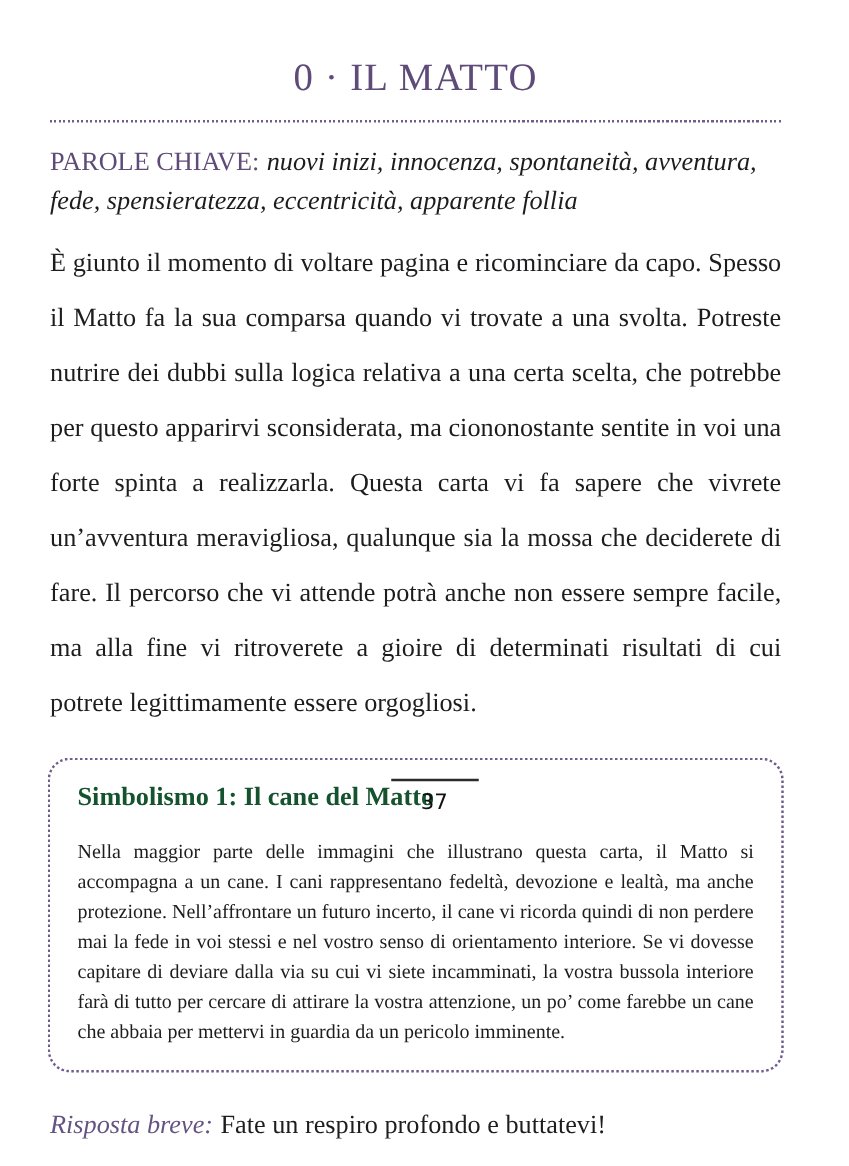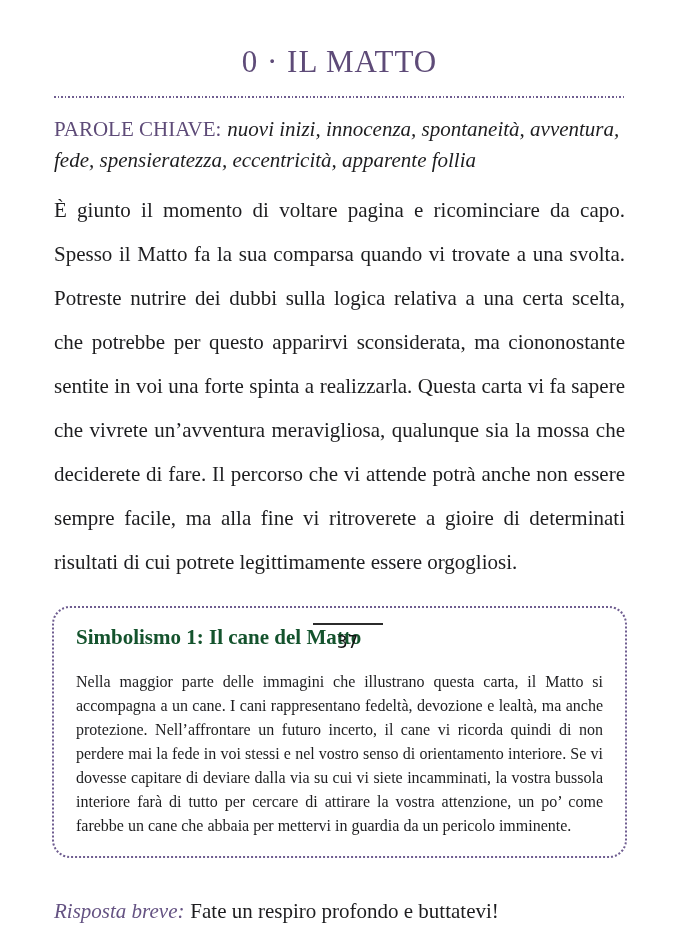--- a/index.html
+++ b/index.html
@@ -12,21 +12,21 @@
     height: 933px;
     font-family: "Liberation Serif", serif;
     color: #1d1d1f;
     position: relative;
     overflow: hidden;
   }
   .page {
     box-sizing: border-box;
     width: 679px;
     height: 672px;
-    padding: 38px 54px 0 54px;
+    padding: 38px 54px 0 40px;
     position: relative;
   }
   .page-title {
     font-family: "Liberation Serif", serif;
     font-weight: normal;
     font-size: 31px;
     letter-spacing: 1px;
     text-align: center;
     color: #5e4b78;
     margin: 6px 0 16px 0;
@@ -71,21 +71,21 @@
   }
   .symbolism-box-body {
     font-size: 16px;
     line-height: 24px;
     text-align: justify;
     margin: 0;
   }
   .short-answer {
     font-size: 21px;
     line-height: 31px;
-    margin: 38px 0 0 0;
+    margin: 26px 0 0 0;
   }
   .short-answer-label {
     font-style: italic;
     color: #655383;
     margin-right: 0.28em;
   }
   .short-answer-text {
     color: #1d1d1f;
   }
   .footer {

